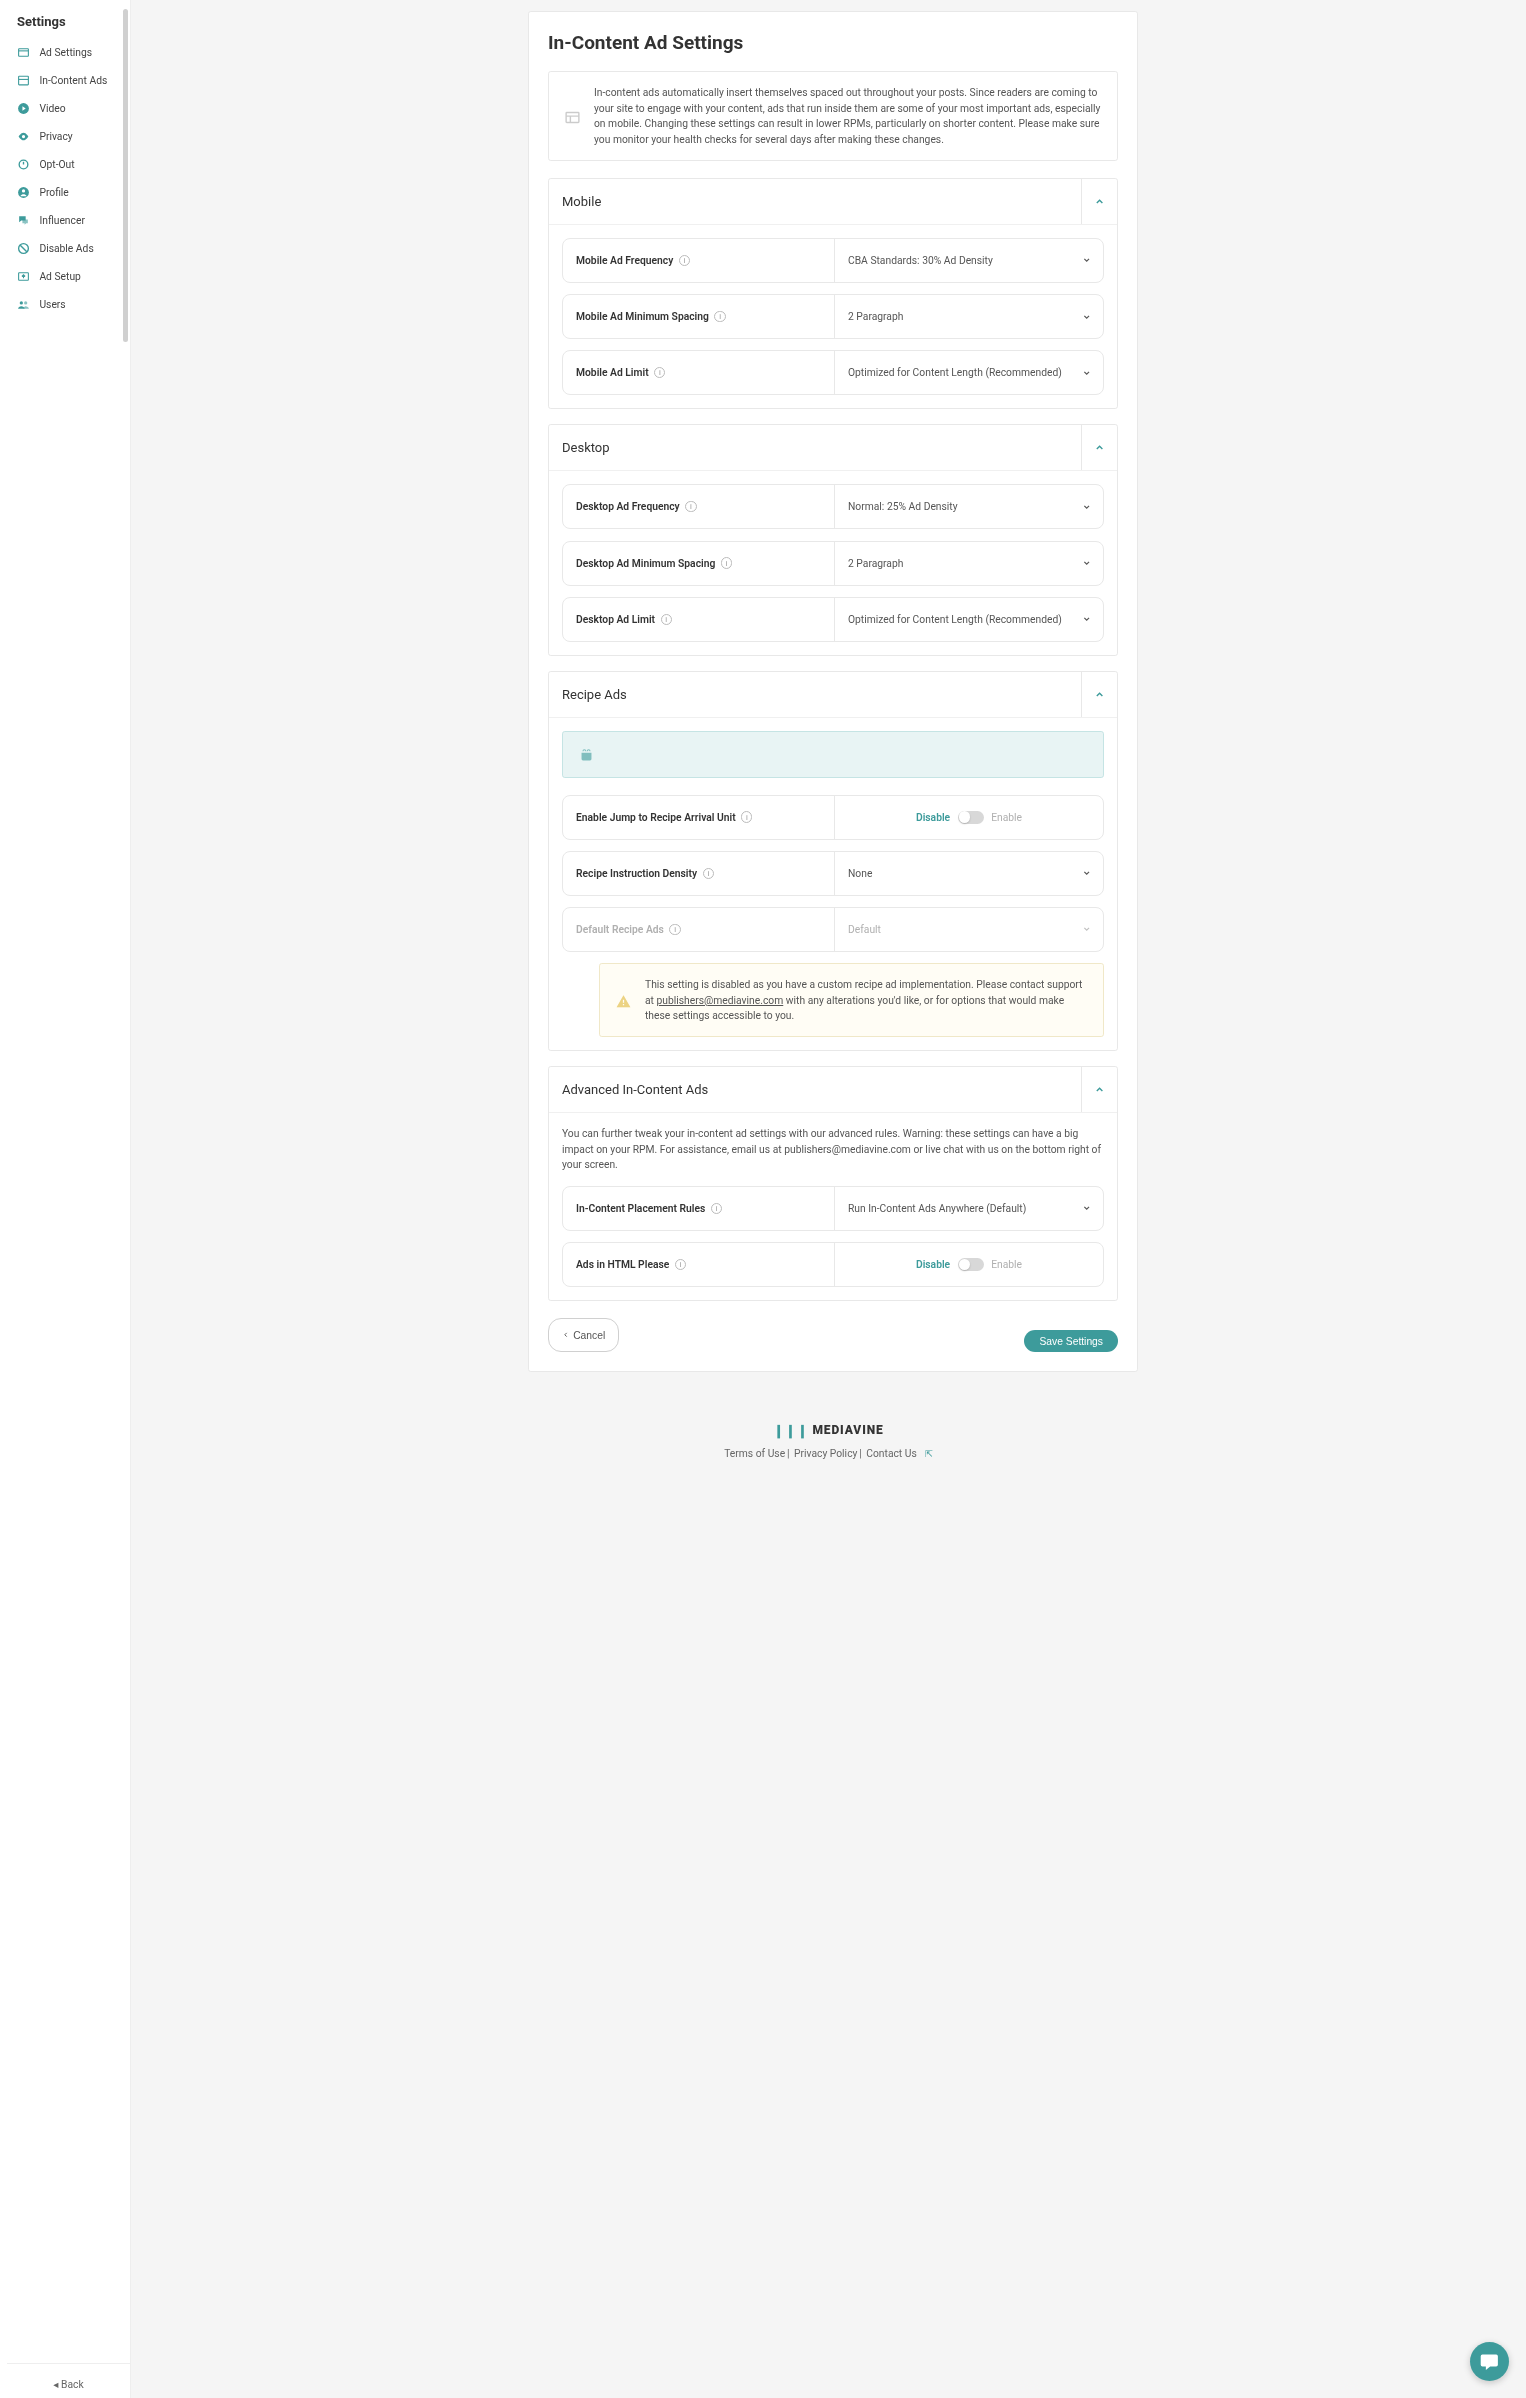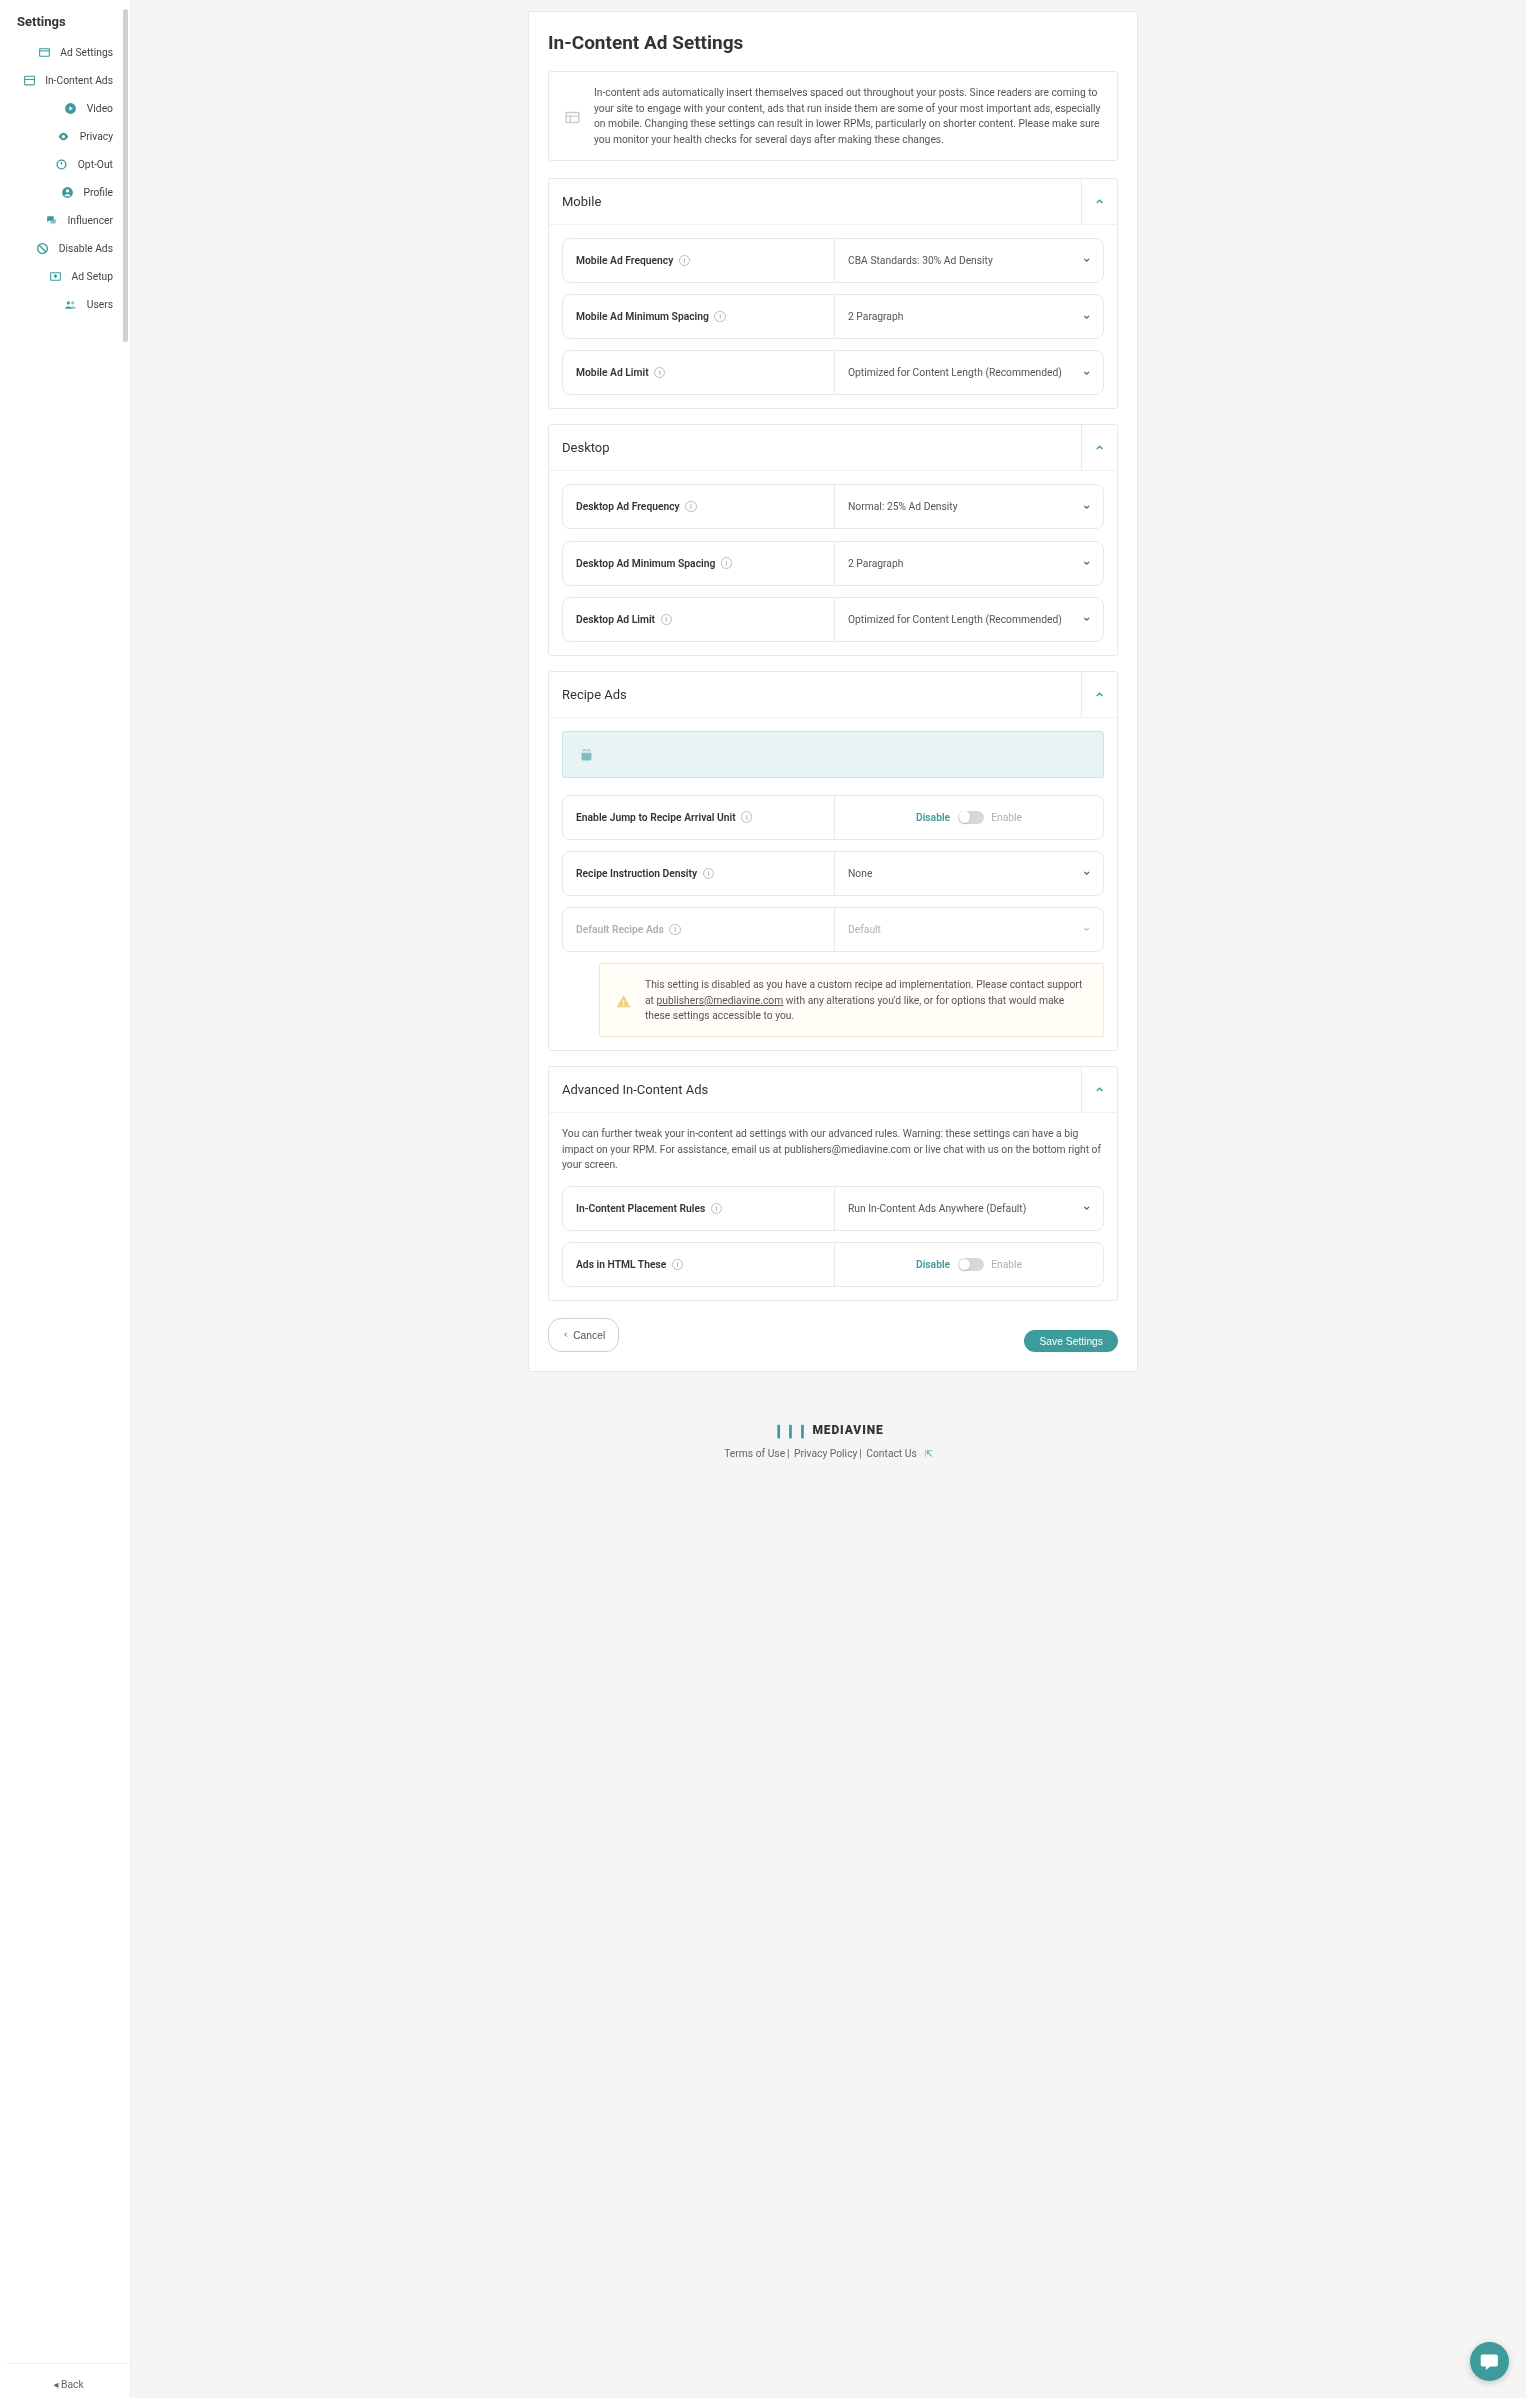--- a/index.html
+++ b/index.html
@@ -1,20 +1,20 @@
 <!DOCTYPE html>
 <html style="font-size:15px"><head>
 <meta charset="utf-8">
 <style>
 * { box-sizing: border-box; margin: 0; padding: 0; }
 body { font-family: -apple-system, BlinkMacSystemFont, "Segoe UI", Roboto, sans-serif; background: #f5f5f5; color: #333; font-size: 11.2px; }
 .app { display: flex; min-height: 100vh; }
 .sidebar { width: 131px; background: #fff; padding: 14px 0; border-right: 0.9px solid #eee; position: relative; }
 .sidebar-title { font-size: 13px; font-weight: 700; padding: 0 17px 9.4px; }
-.sidebar-item { display: flex; align-items: center; padding: 7.5px 17px; cursor: pointer; font-size: 10.3px; color: #444; gap: 9.4px; justify-content: flex-end; }
+.sidebar-item { display: flex; align-items: center; padding: 7.5px 17px; cursor: pointer; font-size: 10.3px; color: #444; gap: 9.4px; }
 .sidebar-icon { width: 13px; height: 13px; display: inline-flex; align-items: center; justify-content: center; }
 .sidebar-back { text-align: center; padding: 14px 0 7.5px; color: #666; font-size: 10.3px; cursor: pointer; border-top: 0.9px solid #eee; margin-top: 14px; position: absolute; bottom: 0; left: 7px; right: 0;}
 .sidebar-scroll { position: absolute; right: 1.9px; top: 0; bottom: 0; width: 5.6px; background: #d0d0d0; border-radius: 2.8px; height: 333px; margin: 9.4px 0; }
 .sidebar-scroll-gutter { position: absolute; right: 0; top: 0; bottom: 0; width: 7.5px;}
 
 .main-wrap { flex: 1; padding: 11.2px 28px 28px 37px; max-width: 675px; margin: 0 auto; }
 .main-card { background: #fff; border: 0.9px solid #e8e8e8; border-radius: 2.8px; padding: 19px; }
 .page-title { font-size: 19px; font-weight: 700; margin-bottom: 17px; color: #333;}
 .info-box { display: flex; gap: 13px; padding: 13px 15px; border: 0.9px solid #e8e8e8; border-radius: 2.8px; margin-bottom: 17px; }
 .info-box.teal { background: #e8f4f4; border-color: #c5e4e4; }
@@ -394,21 +394,21 @@
                   <span class="chev-down">
                     <svg width="9.4" height="9.4" viewBox="0 0 24 24" fill="none" stroke="currentColor" stroke-width="3">
                       <path d="M6 9l6 6 6-6"></path>
                     </svg>
                   </span>
                 </div>
           </div>
 
           <div class="field-row">
             <div class="field-label">
-                  <span>Ads in HTML These</span>
+                  <span>Ads in HTML Please</span>
                   <i class="info-i">i</i>
                 </div>
             <div class="toggle-value">
               <span class="toggle-label active">Disable</span>
               <div class="toggle">
                     <div class="toggle-knob"></div>
                   </div>
               <span class="toggle-label">Enable</span>
             </div>
           </div>

